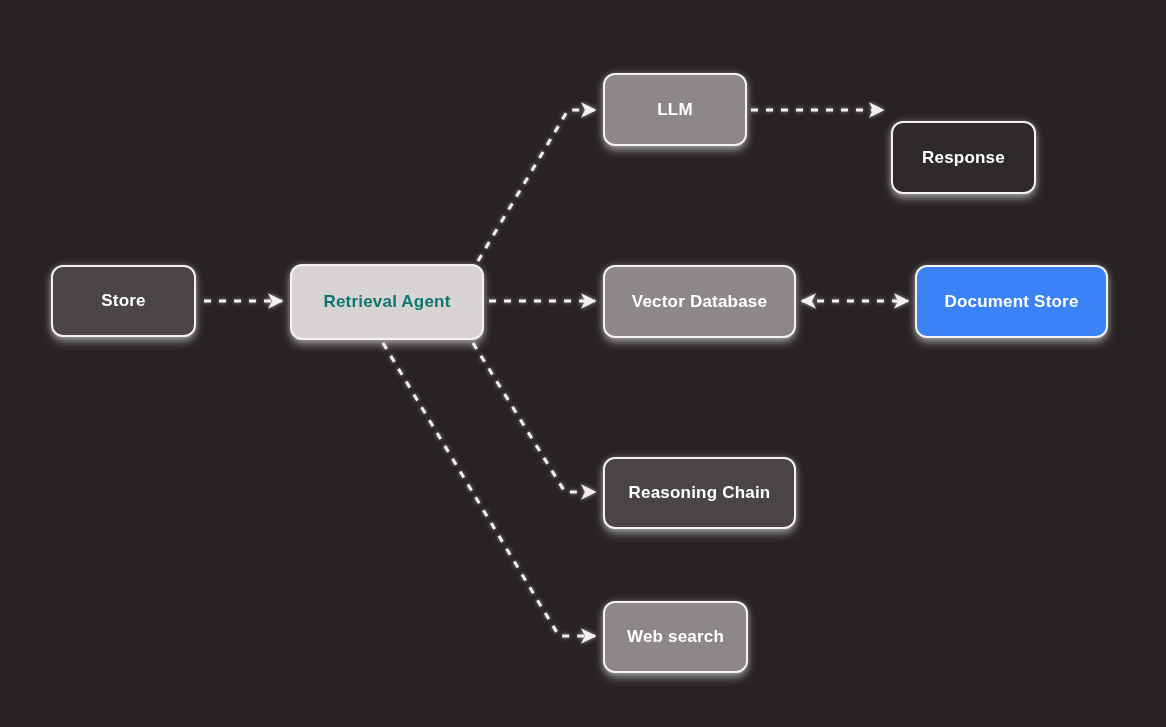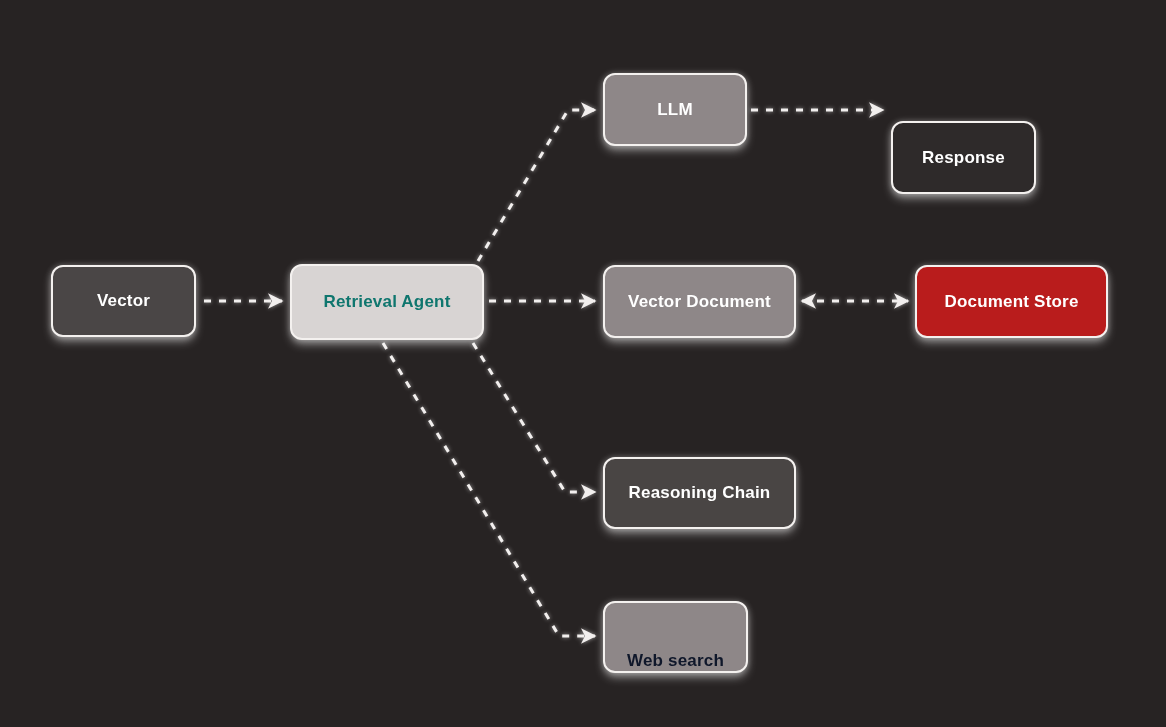--- a/index.html
+++ b/index.html
@@ -69,44 +69,44 @@
     <path class="edge" d="M204 301 H282" marker-end="url(#arrow)"></path>
     <path class="edge" d="M478 261 L568 110 H595" marker-end="url(#arrow)"></path>
     <path class="edge" d="M489 301 H595" marker-end="url(#arrow)"></path>
     <path class="edge" d="M473 343 L565 492 H595" marker-end="url(#arrow)"></path>
     <path class="edge" d="M383 343 L559 636 H595" marker-end="url(#arrow)"></path>
     <path class="edge" d="M751 110 H883" marker-end="url(#arrow)"></path>
     <path class="edge" d="M802 301 H908" marker-start="url(#arrow)" marker-end="url(#arrow)"></path>
   </svg>
 
   <div class="node" id="node-query" style="background-color: rgb(74, 70, 70); color: rgb(255, 255, 255);">
-    <span>Vector</span>
+    <span>Store</span>
   </div>
 
   <div class="node" id="node-retrieval" style="background-color: rgb(216, 212, 211); color: #0f766e;">
     <span>Retrieval Agent</span>
   </div>
 
   <div class="node" id="node-llm" style="background-color: rgb(142, 135, 136); color: rgb(255, 255, 255);">
     <span>LLM</span>
   </div>
 
   <div class="node" id="node-response" style="background-color: rgb(46, 42, 42); color: rgb(255, 255, 255); margin-top: 48px;">
     <span>Response</span>
   </div>
 
   <div class="node" id="node-vectordb" style="background-color: rgb(142, 135, 136); color: rgb(255, 255, 255);">
-    <span>Vector Document</span>
+    <span>Vector Database</span>
   </div>
 
-  <div class="node" id="node-docstore" style="background-color: #b91c1c; color: rgb(255, 255, 255);">
+  <div class="node" id="node-docstore" style="background-color: #3b82f6; color: rgb(255, 255, 255);">
     <span>Document Store</span>
   </div>
 
   <div class="node" id="node-reasoning" style="background-color: rgb(73, 69, 68); color: rgb(255, 255, 255);">
     <span>Reasoning Chain</span>
   </div>
 
-  <div class="node" id="node-websearch" style="background-color: rgb(142, 135, 136); color: #0f172a; align-items: flex-end;">
+  <div class="node" id="node-websearch" style="background-color: rgb(142, 135, 136); color: #ffffff;">
     <span>Web search</span>
   </div>
 
 </div>
 
 </body></html>

